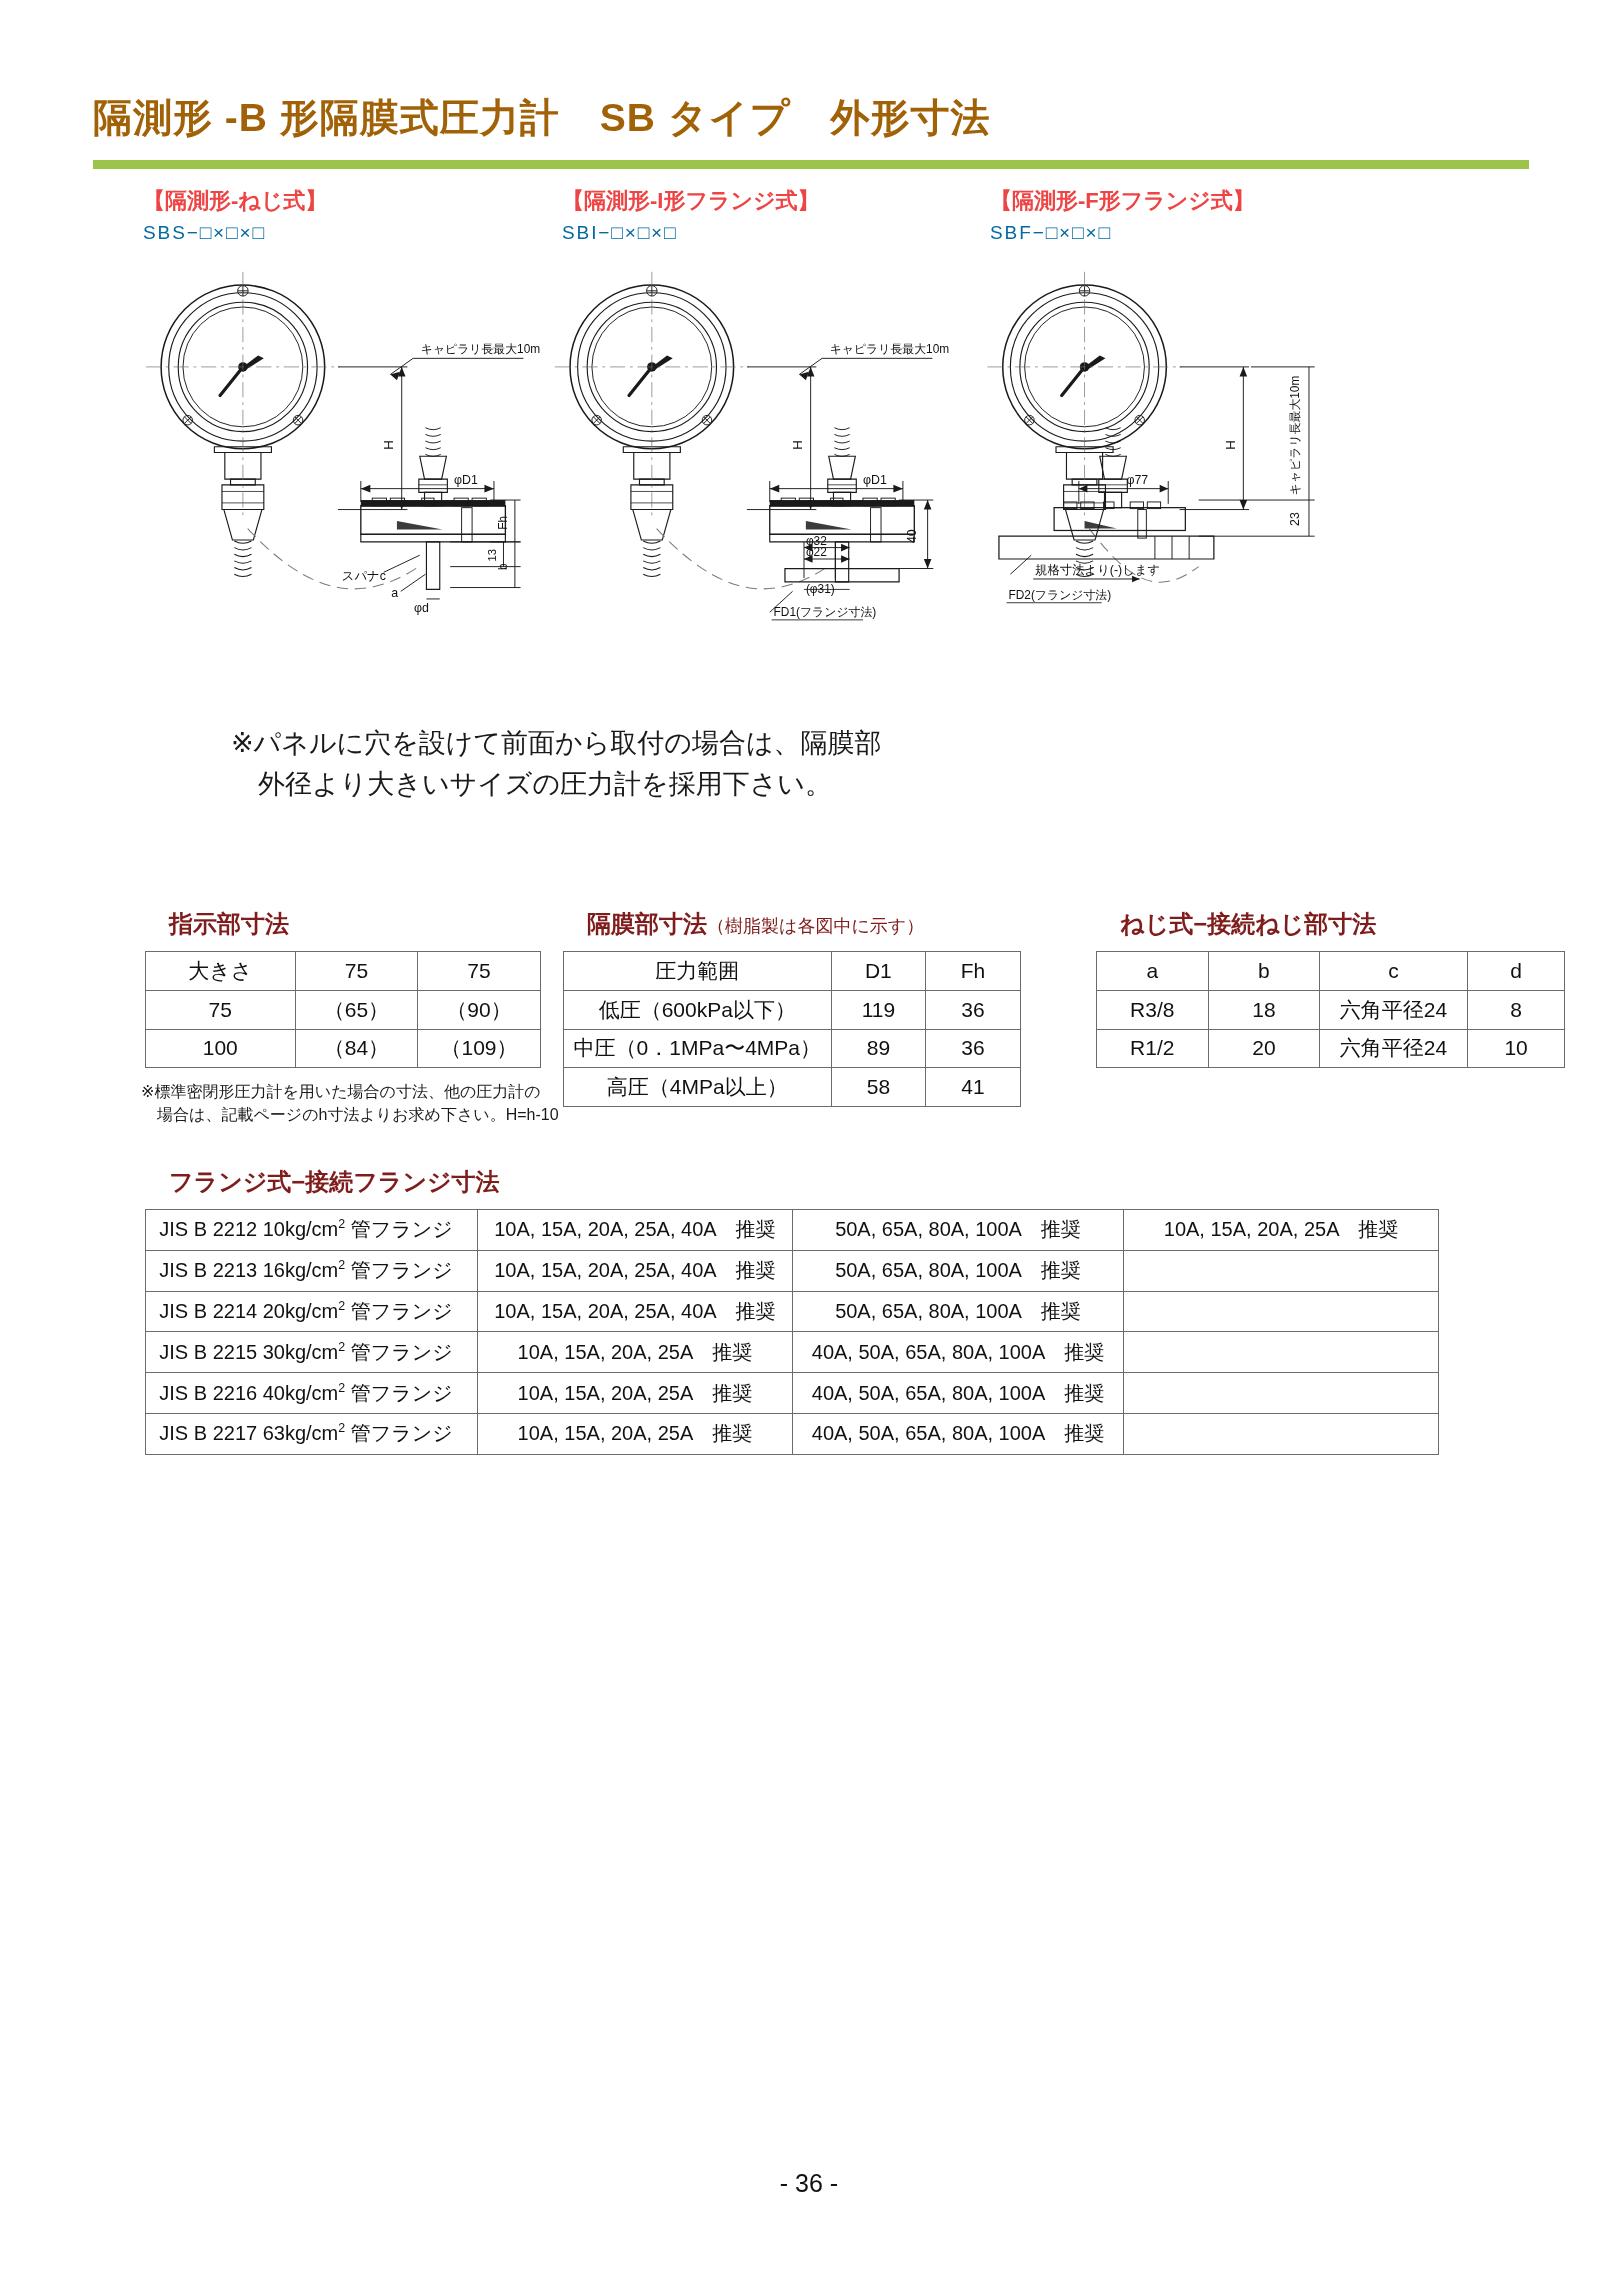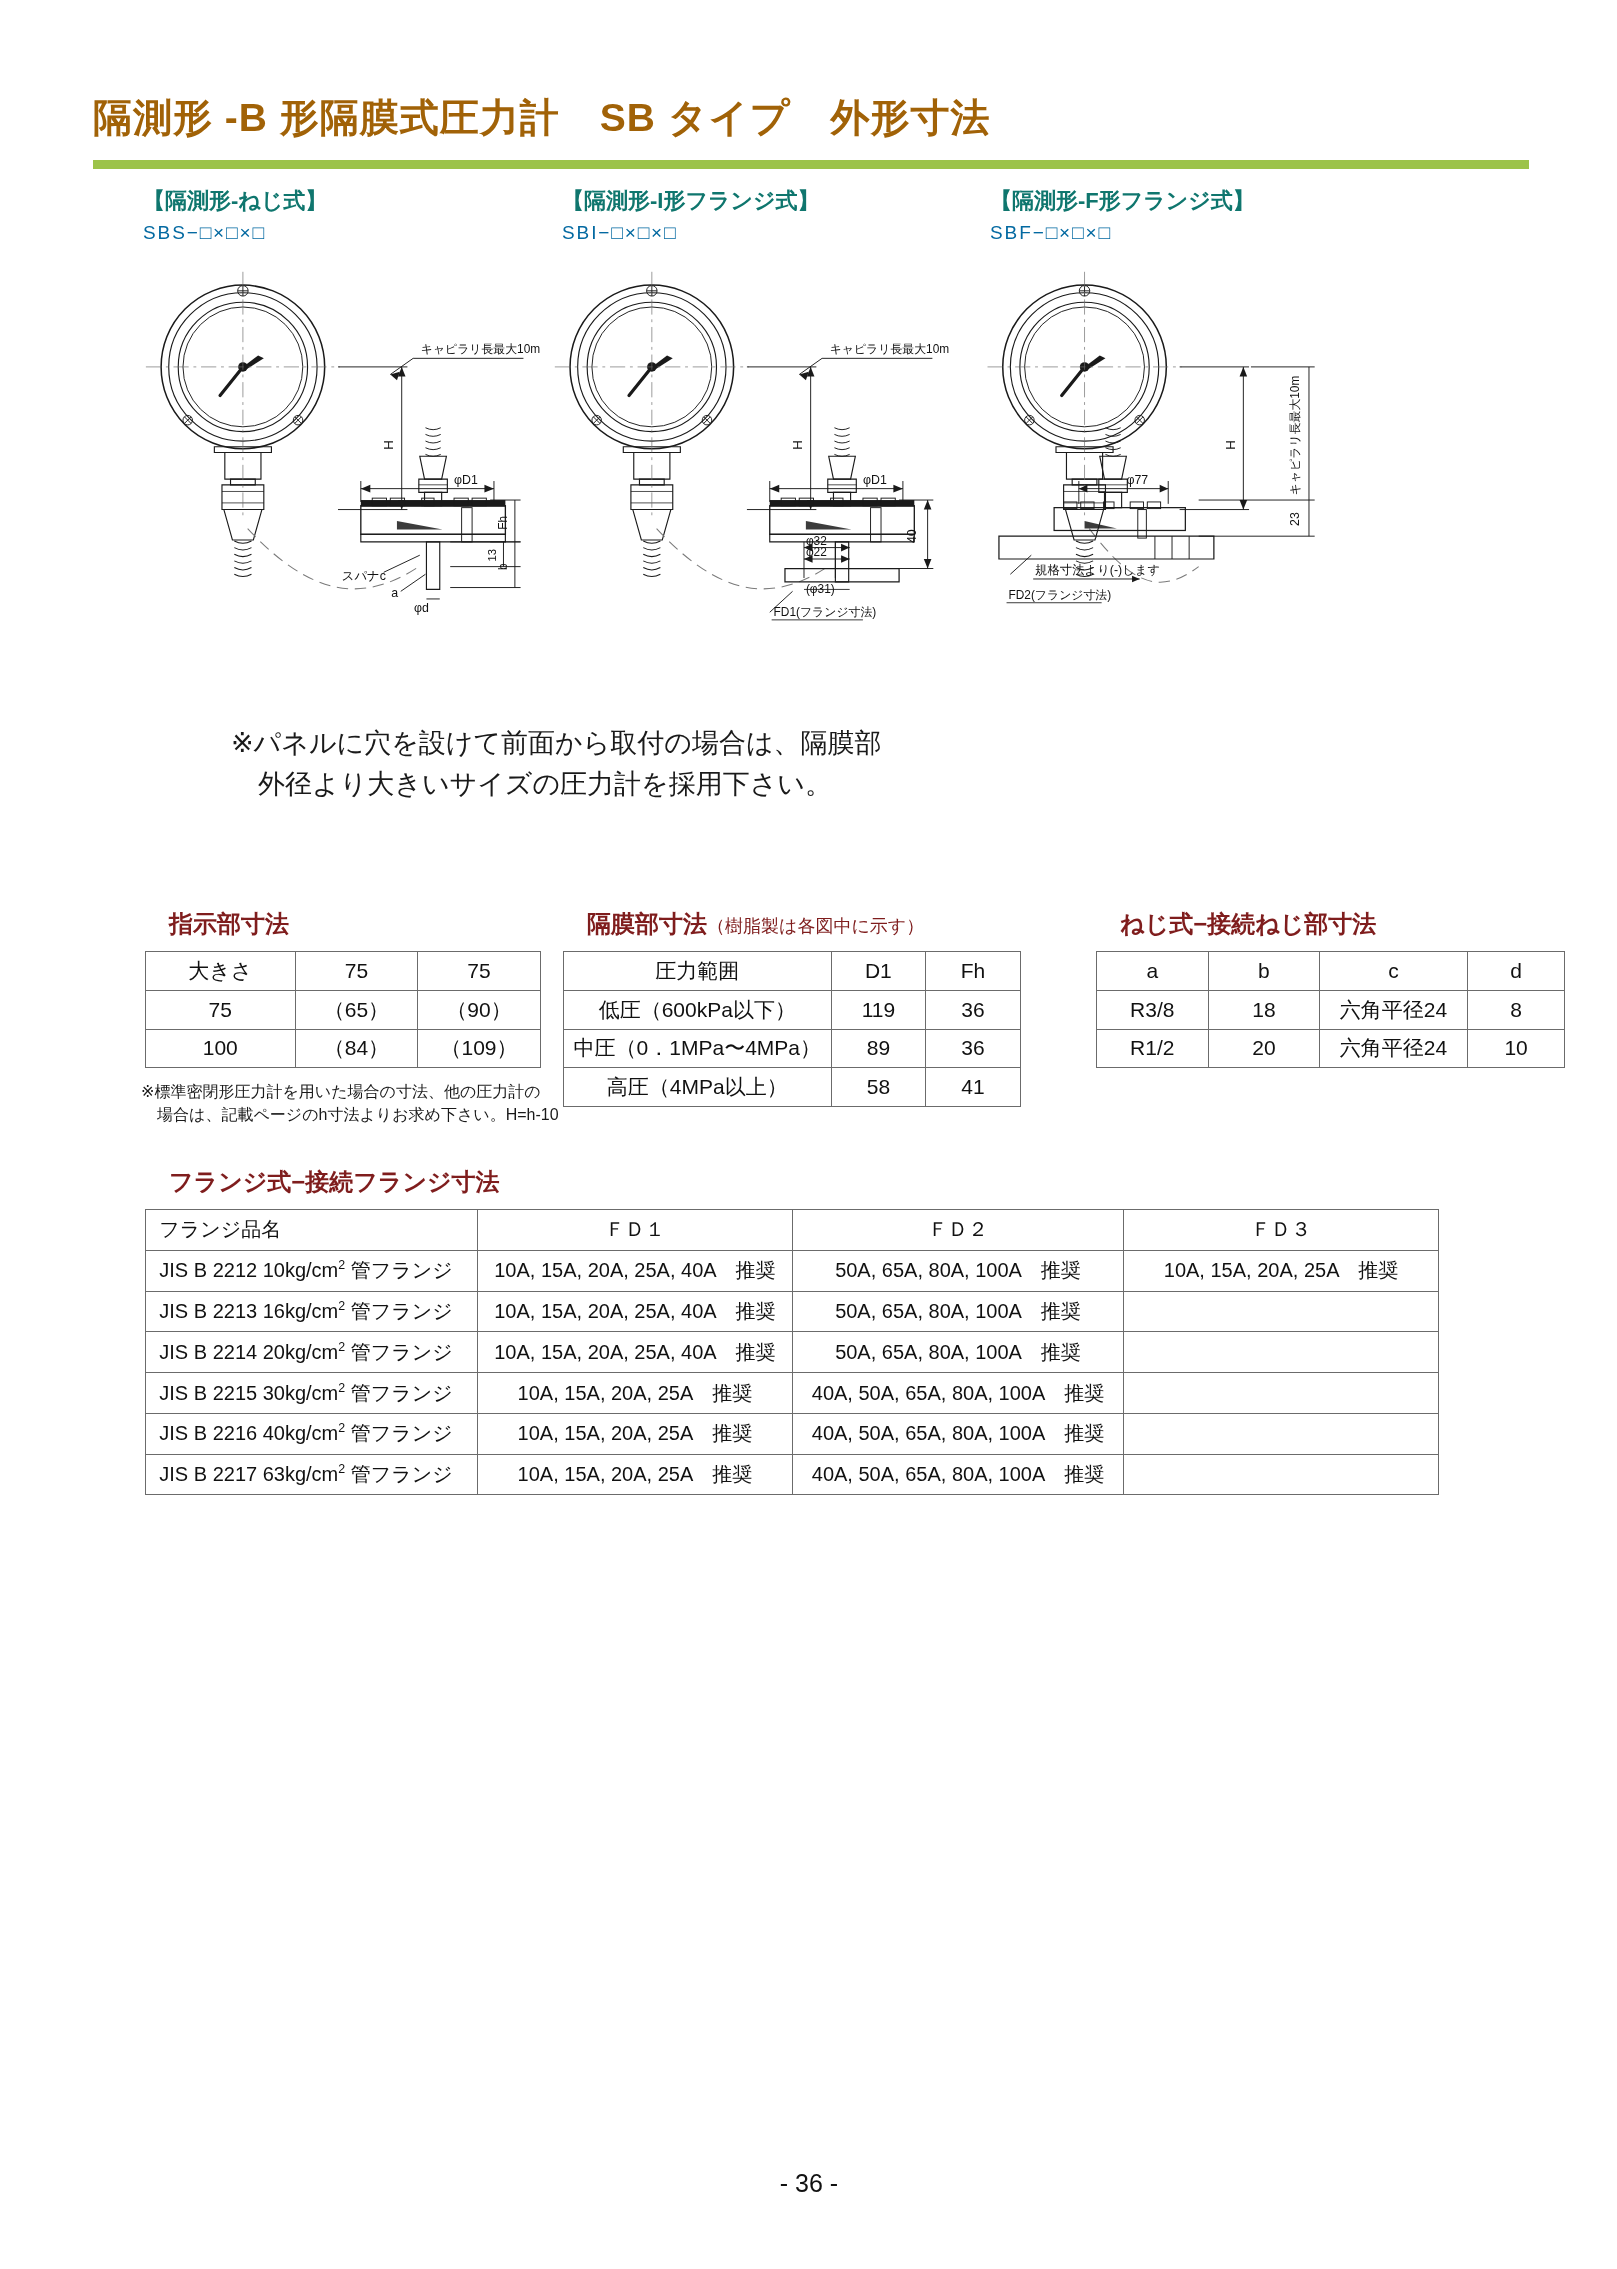--- a/index.html
+++ b/index.html
@@ -20,21 +20,21 @@
     position:absolute;left:93px;top:160px;width:1436px;height:8.6px;
     background:#9cc34a;
   }
 
   
   .diagrams{position:absolute;left:105px;top:186px;width:1417px;height:552px;}
   .dgroup{position:absolute;top:0;}
   .dg1{left:38px;width:371px;}
   .dg2{left:457px;width:371px;}
   .dg3{left:885px;width:418px;}
-  .dhead{font-size:22px;font-weight:700;letter-spacing:0px;white-space:nowrap;color:#0f766e;}
+  .dhead{font-size:22px;font-weight:700;letter-spacing:0px;white-space:nowrap;color:#ef4444;}
   .dcode{font-size:19px;margin-top:5.7px;letter-spacing:1.9px;white-space:nowrap;color:#0369a1;}
 
   .dwrap{position:absolute;left:0;top:0;width:1417px;height:552px;pointer-events:none;}
 
   
   .panel-note{
     position:absolute;left:231px;top:723px;
     font-size:27px;line-height:1.5;color:#1a1a1a;white-space:pre-line;
   }
 
@@ -419,26 +419,20 @@
         <td class="c1">20</td>
         <td class="c2">六角平径24</td>
         <td class="c3">10</td>
       </tr>
     </tbody>
   </table>
 
   <table class="tbl" id="t-flg">
     <tbody id="flg-body">
         <tr>
-          <td class="c0">フランジ品名</td>
-          <td class="c1">ＦＤ１</td>
-          <td class="c2">ＦＤ２</td>
-          <td class="c3">ＦＤ３</td>
-        </tr>
-        <tr>
           <td class="c0">JIS B 2212 10kg/cm<sup>2</sup> 管フランジ</td>
           <td class="c1">10A, 15A, 20A, 25A, 40A　推奨</td>
           <td class="c2">50A, 65A, 80A, 100A　推奨</td>
           <td class="c3">10A, 15A, 20A, 25A　推奨</td>
         </tr>
         <tr>
           <td class="c0">JIS B 2213 16kg/cm<sup>2</sup> 管フランジ</td>
           <td class="c1">10A, 15A, 20A, 25A, 40A　推奨</td>
           <td class="c2">50A, 65A, 80A, 100A　推奨</td>
           <td class="c3"></td>

